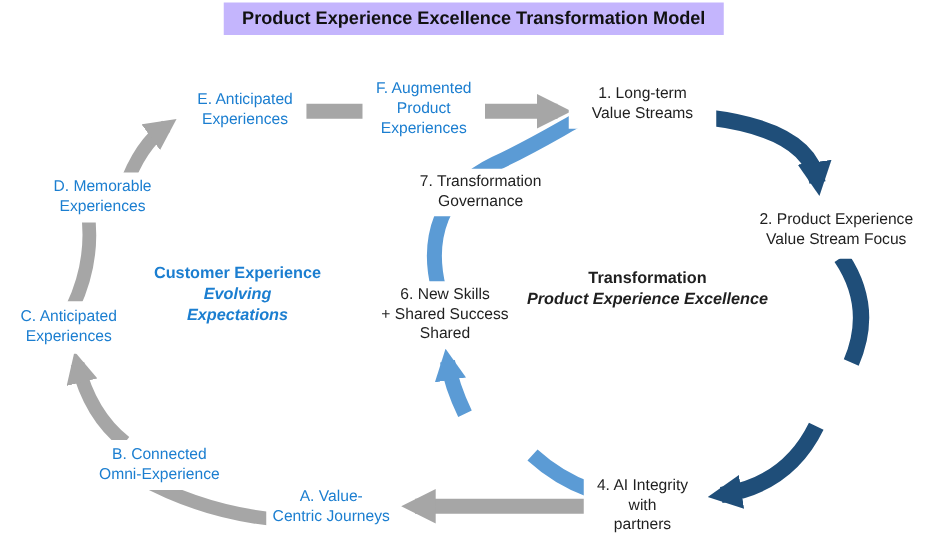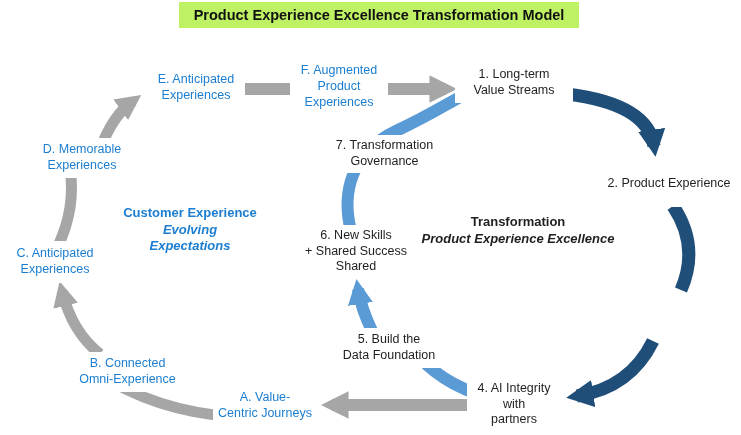--- a/index.html
+++ b/index.html
@@ -20,26 +20,26 @@
     display:flex;flex-direction:column;justify-content:center;align-items:center;
     text-align:center;font-size:12.5px;line-height:1.27;color:var(--blacktext);
   }
   .node.blue{color:var(--bluetext);}
   .node .ln{display:block;white-space:nowrap;}
   .center-label{
     position:absolute;z-index:2;background:#ffffff;
     display:flex;flex-direction:column;justify-content:center;align-items:center;
     text-align:center;font-size:13px;line-height:1.3;font-weight:bold;
   }
-  .center-label.blue{color:var(--bluetext);}
+  .center-label.blue{color:var(--bluetext);justify-content:space-between;}
   .center-label.black{color:var(--blacktext);justify-content:center;}
   .center-label .it{font-style:italic;}
   .title{
     position:absolute;left:179px;top:2px;width:400px;height:26px;z-index:3;
-    background:#bef264;display:flex;align-items:center;justify-content:center;
+    background:#c4b5fd;display:flex;align-items:center;justify-content:center;
     font-weight:bold;font-size:14.5px;color:#111;white-space:nowrap;
   }
 </style>
 </head>
 <body>
 
 <div class="canvas">
 
   <svg class="arrows" width="741" height="435" viewBox="0 0 741 435">
     <defs>
@@ -102,29 +102,26 @@
     <span class="ln">Customer Experience</span>
     <span class="ln it">Evolving Expectations</span>
   </div>
 
   <div class="node" style="left:455px;top:62px;width:118px;height:41px">
     <span class="ln">1. Long-term</span>
     <span class="ln">Value Streams</span>
   </div>
   <div class="node" style="left:597px;top:160px;width:144px;height:47px">
     <span class="ln">2. Product Experience</span>
+    <span class="ln">Value Stream Focus</span>
   </div>
   <div class="node" style="left:467px;top:374px;width:94px;height:61px">
     <span class="ln">4. AI Integrity</span>
     <span class="ln">with</span>
     <span class="ln">partners</span>
-  </div>
-  <div class="node" style="left:332px;top:328px;width:114px;height:40px">
-    <span class="ln">5. Build the</span>
-    <span class="ln">Data Foundation</span>
   </div>
   <div class="node" style="left:300px;top:225px;width:112px;height:53px">
     <span class="ln">6. New Skills</span>
     <span class="ln">+ Shared Success</span>
     <span class="ln">Shared</span>
   </div>
   <div class="node" style="left:325px;top:135px;width:119px;height:38px">
     <span class="ln">7. Transformation</span>
     <span class="ln">Governance</span>
   </div>

